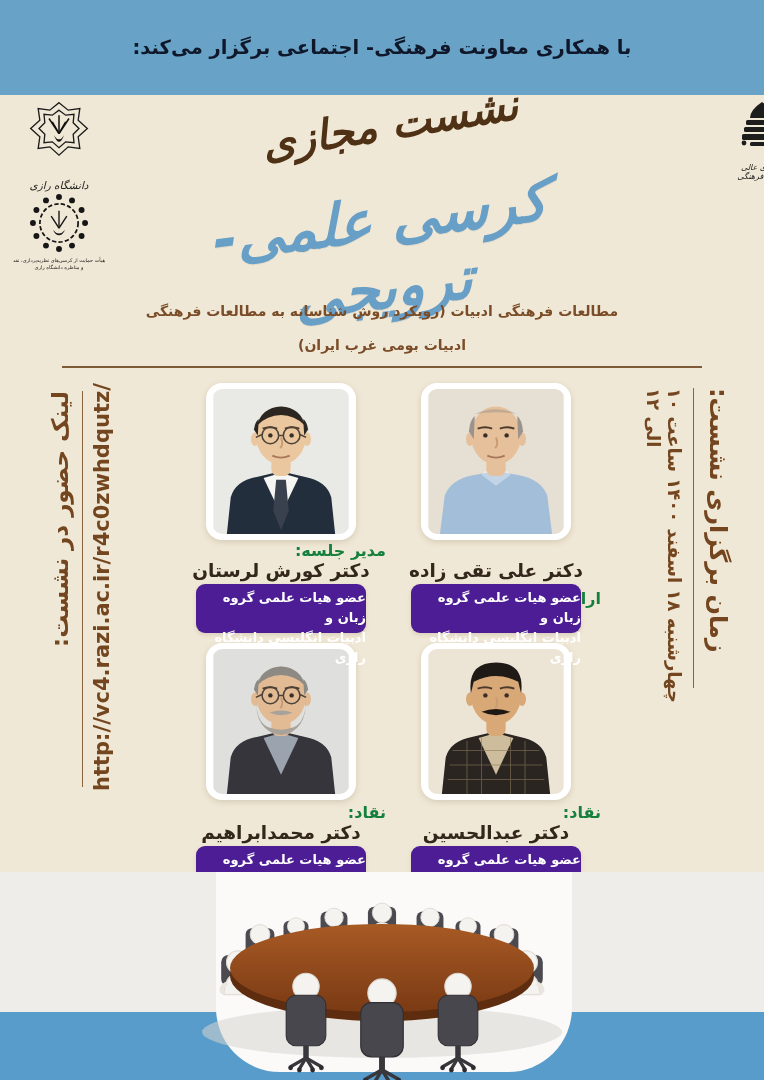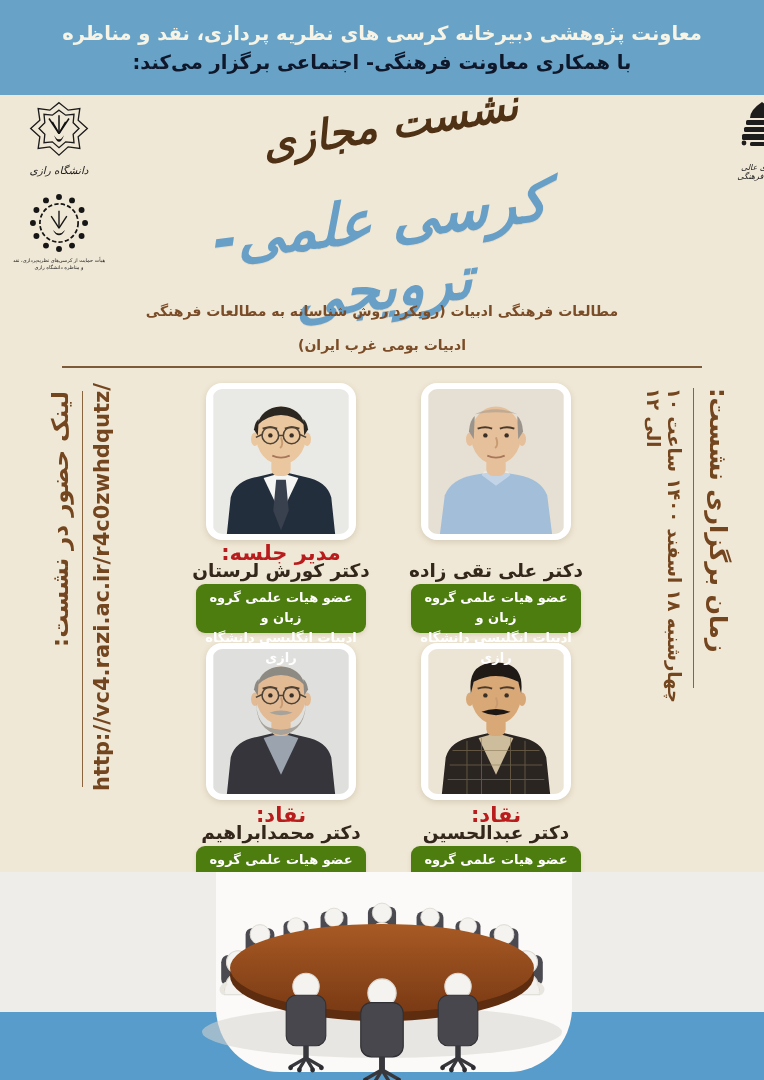--- a/index.html
+++ b/index.html
@@ -11,47 +11,47 @@
   .banner{position:absolute;left:0;top:0;width:764px;height:95px;background:#68a3c7;
     display:flex;flex-direction:column;justify-content:center;align-items:center;gap:6px;}
   .banner .l1{font-size:19.5px;font-weight:bold;color:#f7f4e6;direction:rtl;}
   .banner .l2{font-size:19.5px;font-weight:bold;color:#0f172a;direction:rtl;letter-spacing:0;text-align:center;}
 
   
   .logo{position:absolute;text-align:center;color:#1c1c1c;}
   .logo svg{display:block;margin:0 auto;}
   .logo .cap{direction:rtl;}
   .logo-razi{left:20px;top:100px;width:78px;}
-  .logo-razi .cap{font-size:10.5px;font-style:italic;margin-top:2px;}
+  .logo-razi .cap{font-size:10.5px;font-style:italic;margin-top:17px;}
   .logo-sec{left:12px;top:190px;width:94px;}
   .logo-sec .cap{font-size:5px;line-height:1.3;margin-top:1px;color:#222;}
   .logo-council{left:698px;top:100px;width:58px;margin-left:35px;}
   .logo-council .cap{font-size:8px;font-style:italic;margin-top:1px;}
 
   
   .kicker{position:absolute;left:250px;top:100px;width:280px;text-align:center;direction:rtl;
     font-size:42px;font-weight:bold;color:#4f3115;transform:rotate(-9deg);font-style:italic;}
   .main-title{position:absolute;left:152px;top:186px;width:460px;text-align:center;direction:rtl;
     font-size:58px;font-weight:bold;color:#689fc7;transform:rotate(-7deg) skewX(-4deg);font-style:italic;
     text-shadow:0 1px 0 rgba(0,0,0,0.06);}
   .subtitle{position:absolute;left:40px;top:294px;width:684px;text-align:center;direction:rtl;
     font-size:14px;font-weight:bold;color:#7a4c27;line-height:34px;}
   .rule{position:absolute;left:62px;top:366px;width:640px;height:2px;background:#7d5a38;}
 
   
   .photo-frame{position:absolute;width:150px;height:157px;background:#ffffff;border-radius:16px;
     box-shadow:0 2px 6px rgba(90,70,40,0.18);padding:6px;}
   .photo-frame .ph{width:138px;height:145px;border-radius:11px;overflow:hidden;}
   .photo-frame svg{display:block;}
-  .role{position:absolute;width:210px;text-align:center;direction:rtl;font-size:21px;
-    font-weight:bold;color:#b91c1c;}
+  .role{position:absolute;width:210px;direction:rtl;font-size:16px;
+    font-weight:bold;color:#15803d;}
   .pname{position:absolute;width:210px;text-align:center;direction:rtl;font-size:18.5px;
     font-weight:bold;color:#33261a;}
-  .badge{position:absolute;width:170px;height:49px;background:#4d7c0f;border-radius:9px;
-    color:#ffffff;text-align:center;direction:rtl;font-size:13px;font-weight:bold;
+  .badge{position:absolute;width:170px;height:49px;background:#4c1d95;border-radius:9px;
+    color:#ffffff;direction:rtl;font-size:13px;font-weight:bold;
     line-height:20px;padding-top:4px;box-shadow:0 2px 4px rgba(90,70,40,0.15);}
 
   
   .side{position:absolute;color:#74461f;}
   .side-left{width:400px;height:80px;left:-113px;top:551px;transform:rotate(-90deg);
     transform-origin:center;text-align:right;}
   .side-left .lbl{direction:rtl;font-size:23px;font-weight:bold;}
   .side-left .div{border-top:1.5px solid #8a643c;width:396px;margin:9px 0 7px auto;}
   .side-left .url{direction:ltr;font-size:21px;font-weight:bold;unicode-bidi:plaintext;}
   .side-right{width:330px;height:100px;left:517px;top:503px;transform:rotate(90deg);
@@ -66,21 +66,20 @@
   .white-bulge{position:absolute;left:216px;top:872px;width:356px;height:200px;background:#fbfaf8;
     border-radius:0 0 64px 64px;}
   .illus{position:absolute;left:168px;top:882px;width:428px;height:198px;}
 </style>
 </head>
 <body>
 
 <div id="poster" data-name="poster">
 
   <div class="banner" data-name="top-banner">
-    <div class="l1" data-name="banner-line1">معاونت پژوهشی دبیرخانه کرسی های نظریه پردازی، نقد و مناظره</div>
     <div class="l2" data-name="banner-line2">با همکاری معاونت فرهنگی- اجتماعی برگزار می‌کند:</div>
   </div>
 
   <div class="logo logo-razi" data-name="razi-university-logo">
     <svg width="60" height="62" viewBox="0 0 72 74" data-name="razi-star-emblem">
       <g fill="none" stroke="#1b1b1b" stroke-width="1.6">
         <polygon points="36,3 47,12 61,10 59,24 70,34 59,44 61,58 47,56 36,66 25,56 11,58 13,44 2,34 13,24 11,10 25,12"></polygon>
         <polygon points="36,12 44,18 54,17 53,27 60,34 53,41 54,51 44,50 36,57 28,50 18,51 19,41 12,34 19,27 18,17 28,18"></polygon>
       </g>
       <g stroke="#111" stroke-width="1.8" fill="none">

